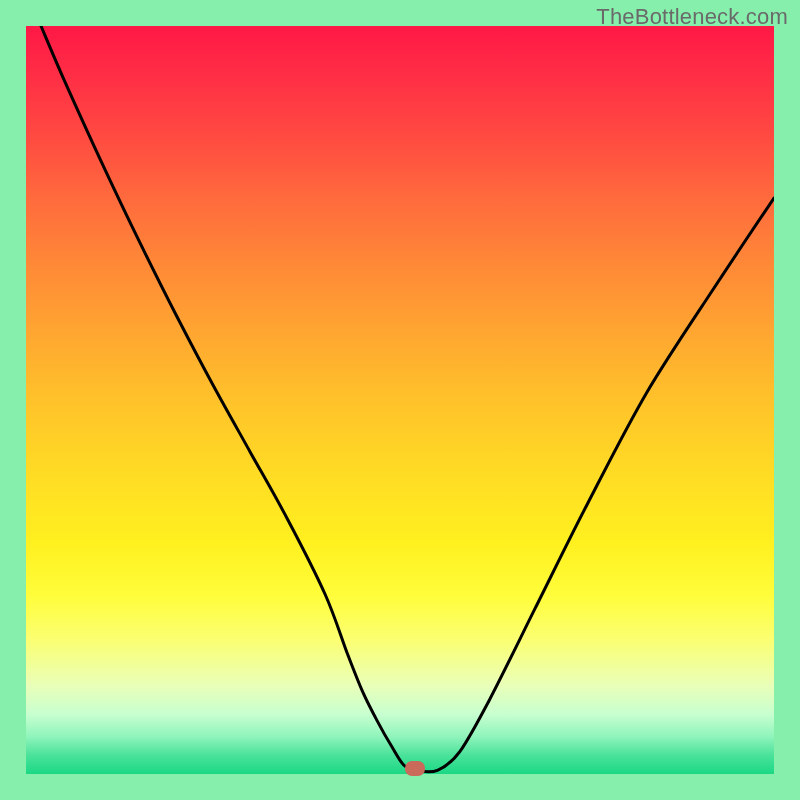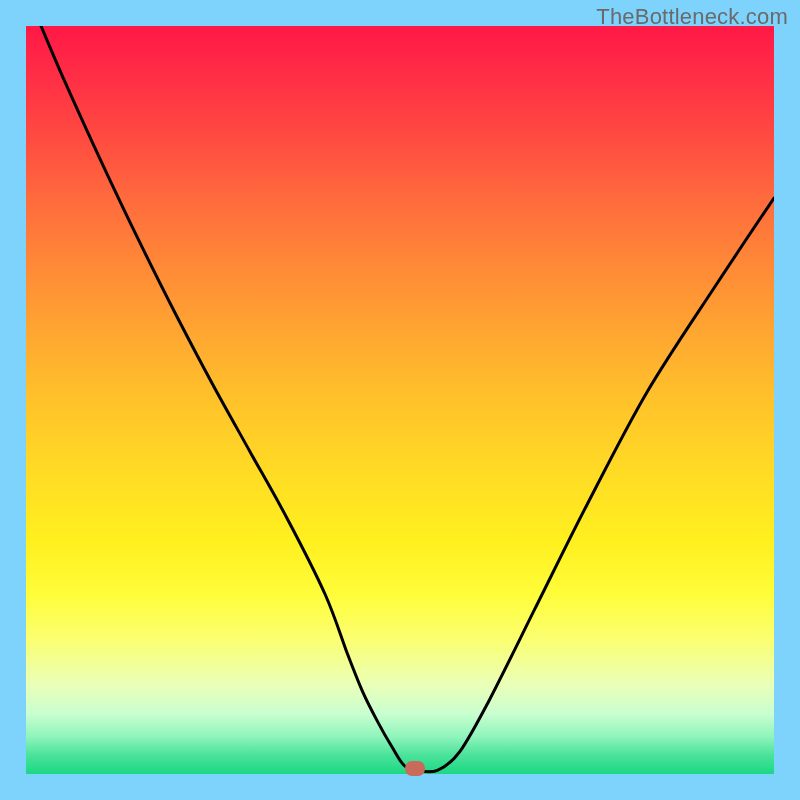--- a/index.html
+++ b/index.html
@@ -10,21 +10,21 @@
     background: #000;
     overflow: hidden;
     font-family: Arial, Helvetica, sans-serif;
   }
   .frame {
     position: absolute;
     top: 0;
     left: 0;
     width: 800px;
     height: 800px;
-    background: #7dd3fc;
+    background: #86efac;
   }
   .plot {
     position: absolute;
     top: 26px;
     left: 26px;
     width: 748px;
     height: 748px;
     background: linear-gradient(
       to bottom,
       #ff1846 0%,

